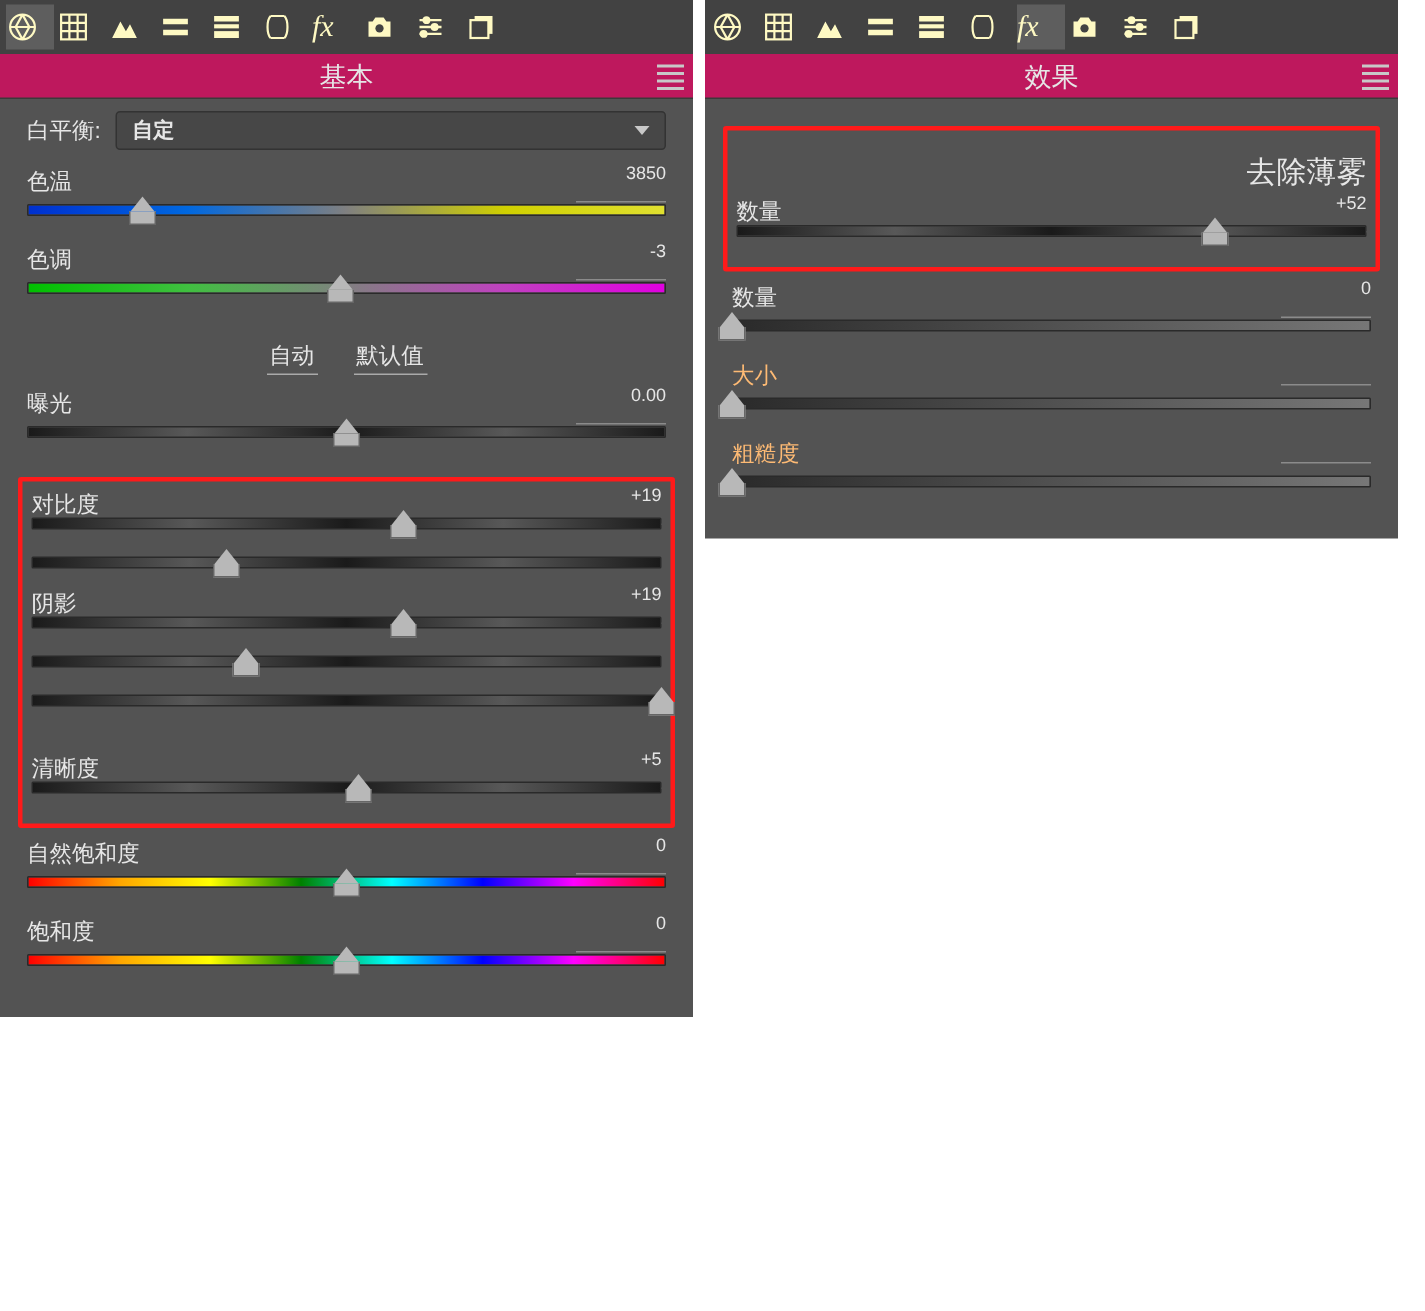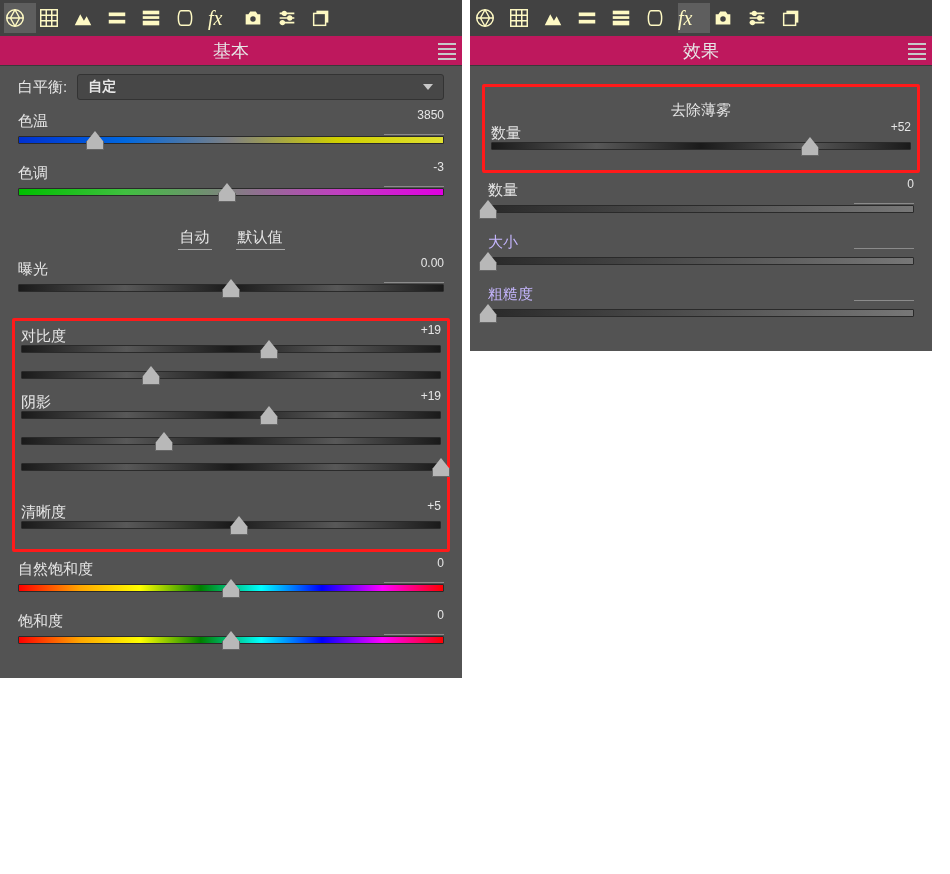--- a/index.html
+++ b/index.html
@@ -135,31 +135,31 @@
     border: 1px solid #666;
     border-top: none;
   }
   .two-links {
     display: flex; justify-content: center; gap: 24px;
     margin: 10px 0 6px;
     font-size: 15px;
   }
   .two-links span { border-bottom: 1px solid #aaa; padding: 0 2px 2px; cursor: pointer; }
   .section-title {
-    text-align: center;
-    font-size: 15px;
+    text-align: right;
+    font-size: 20px;
     margin: 6px 0 6px;
   }
   .group-box {
     border: 3px solid #ff1a1a;
     border-radius: 2px;
     margin: 4px -6px;
     padding: 8px 6px 4px;
   }
-  .disabled .label, .disabled .value { color: #c4b5fd; }
+  .disabled .label, .disabled .value { color: #fdba74; }
   .fx-ital { font-style: italic; font-family: serif; font-size: 20px; }
 </style>
 </head>
 <body>
 
 <div class="panels">
 
   <div class="panel">
     <div class="toolbar">
       <div class="tool-btn active">

